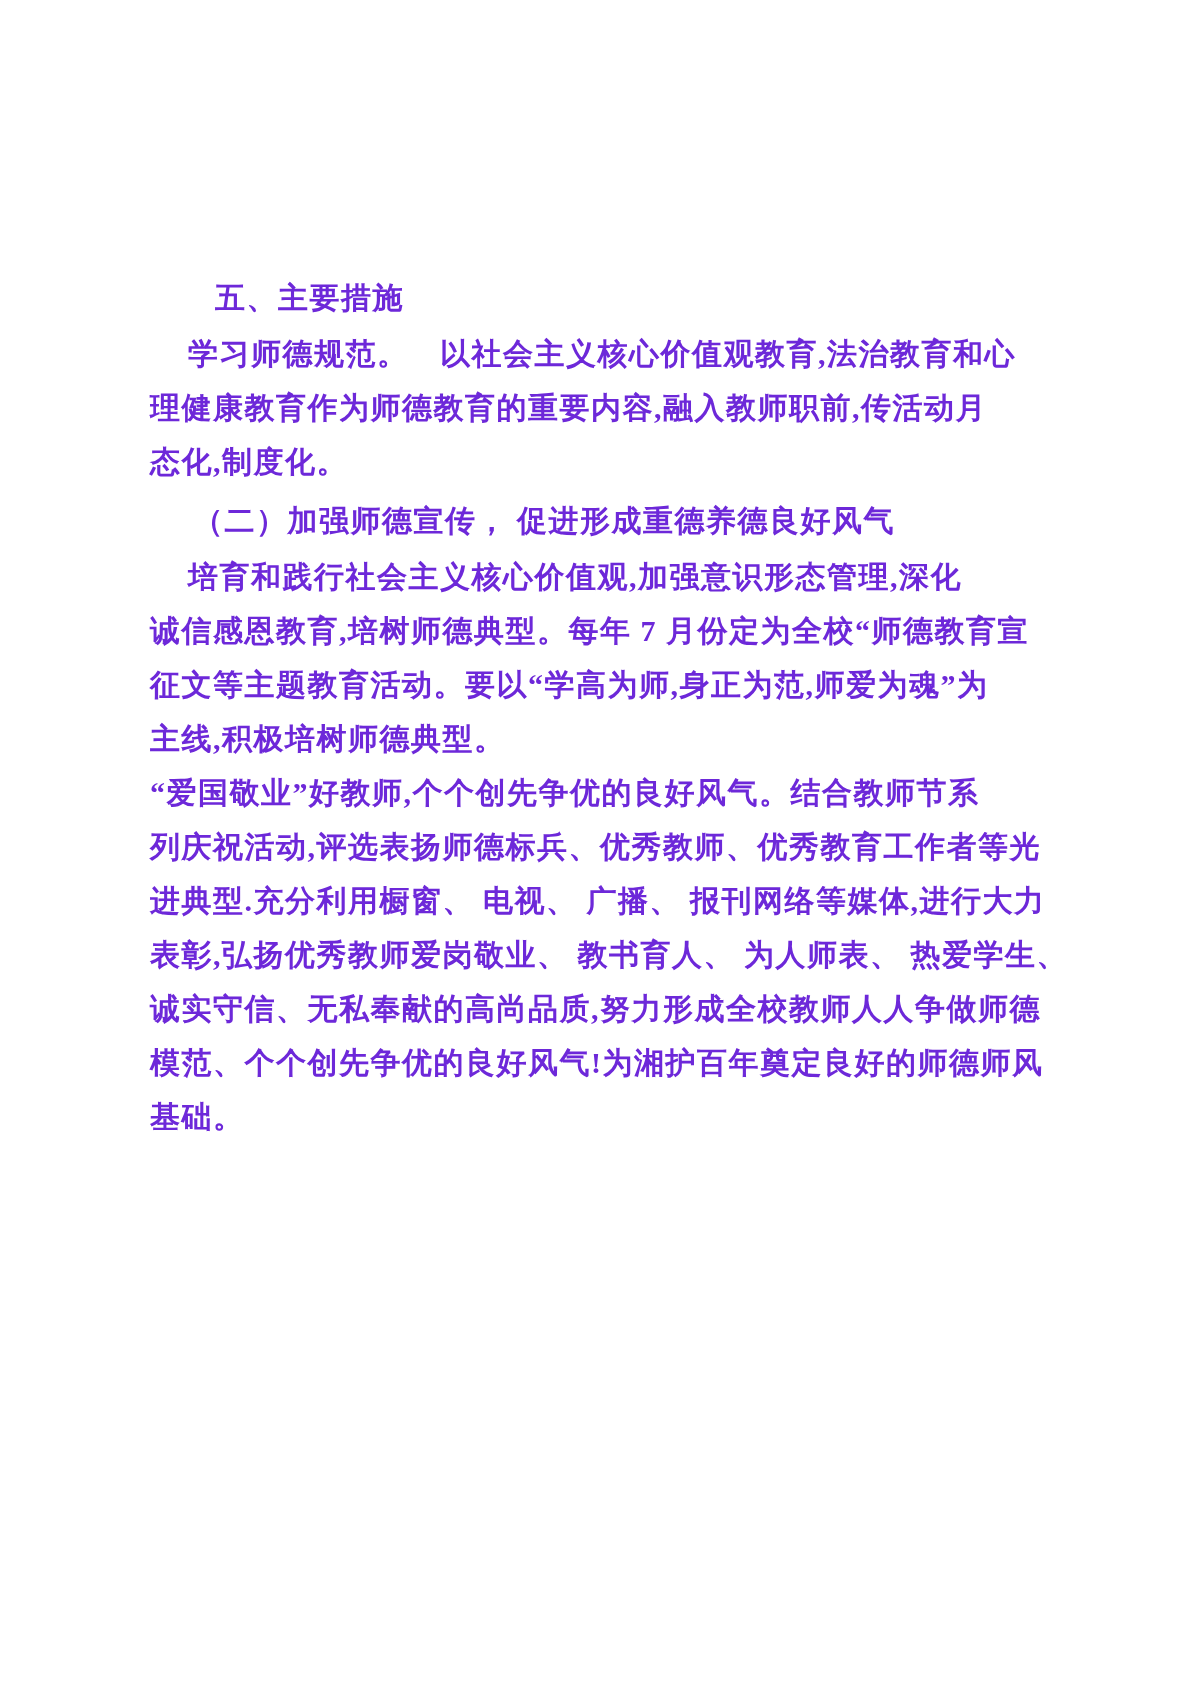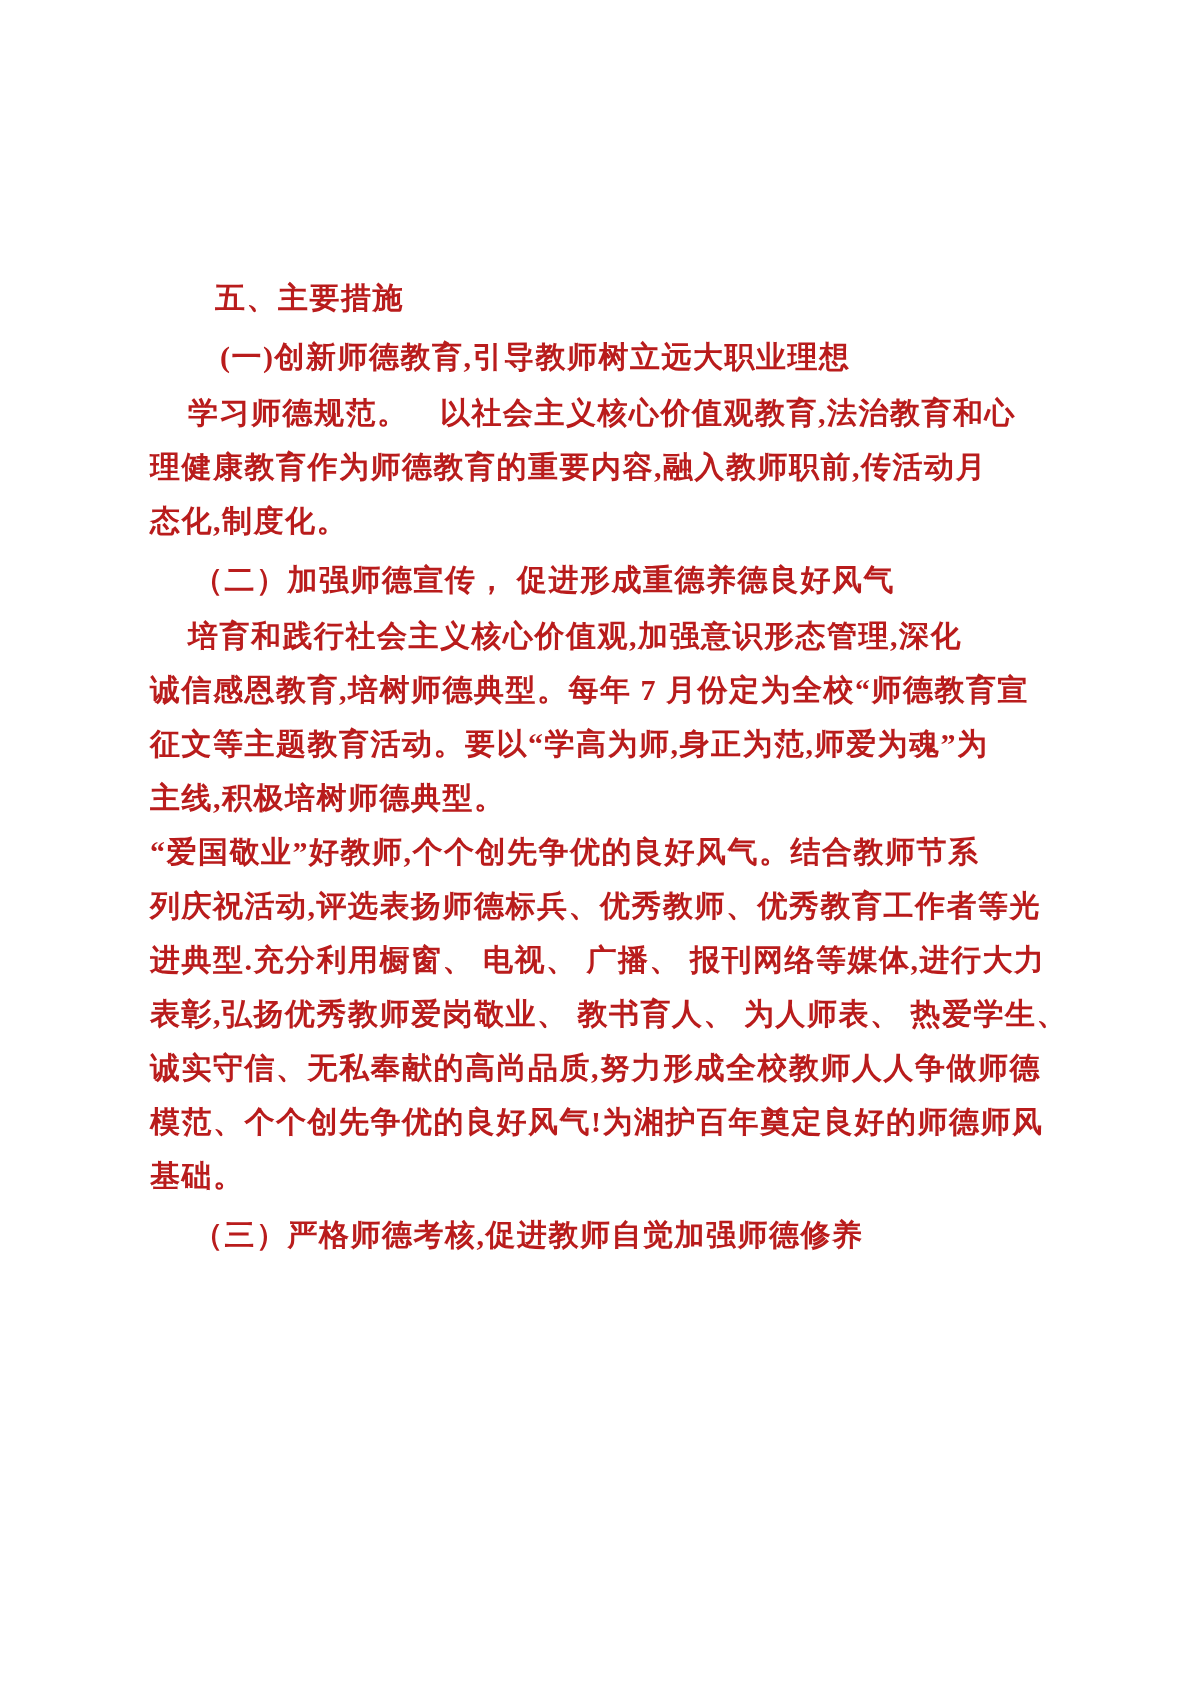--- a/index.html
+++ b/index.html
@@ -14,21 +14,21 @@
     background: #ffffff;
     overflow: hidden;
   }
   .content {
     position: absolute;
     left: 150px;
     top: 266px;
     width: 928px;
     font-family: "Liberation Serif", "DejaVu Serif", serif;
     font-size: 30px;
-    color: #b91c1c;
+    color: #6d28d9;
     letter-spacing: 1.5px;
   }
   .line {
     height: 54px;
     line-height: 54px;
     white-space: pre;
     overflow: visible;
     font-weight: bold;
   }
   .line.heading {
@@ -41,31 +41,29 @@
   .indent-h-main { text-indent: 65px; }  
   .indent-h-half { text-indent: 70px; }  
   .indent-h-full { text-indent: 43px; }  
 </style>
 </head>
 <body>
 
 <div class="page">
   <div class="content" id="document-content">
       <div class="line heading indent-h-main">五、主要措施</div>
-      <div class="line heading indent-h-half">(一)创新师德教育,引导教师树立远大职业理想</div>
       <div class="line indent-body">学习师德规范。　以社会主义核心价值观教育,法治教育和心</div>
       <div class="line">理健康教育作为师德教育的重要内容,融入教师职前,传活动月</div>
       <div class="line">态化,制度化。</div>
       <div class="line heading indent-h-full">（二）加强师德宣传， 促进形成重德养德良好风气</div>
       <div class="line indent-body">培育和践行社会主义核心价值观,加强意识形态管理,深化</div>
       <div class="line">诚信感恩教育,培树师德典型。每年 7 月份定为全校“师德教育宣</div>
       <div class="line">征文等主题教育活动。要以“学高为师,身正为范,师爱为魂”为</div>
       <div class="line">主线,积极培树师德典型。</div>
       <div class="line">“爱国敬业”好教师,个个创先争优的良好风气。结合教师节系</div>
       <div class="line">列庆祝活动,评选表扬师德标兵、优秀教师、优秀教育工作者等光</div>
       <div class="line">进典型.充分利用橱窗、 电视、 广播、 报刊网络等媒体,进行大力</div>
       <div class="line">表彰,弘扬优秀教师爱岗敬业、 教书育人、 为人师表、 热爱学生、</div>
       <div class="line">诚实守信、无私奉献的高尚品质,努力形成全校教师人人争做师德</div>
       <div class="line">模范、个个创先争优的良好风气!为湘护百年奠定良好的师德师风</div>
       <div class="line">基础。</div>
-      <div class="line heading indent-h-full">（三）严格师德考核,促进教师自觉加强师德修养</div>
     </div>
 </div>
 
 </body></html>

